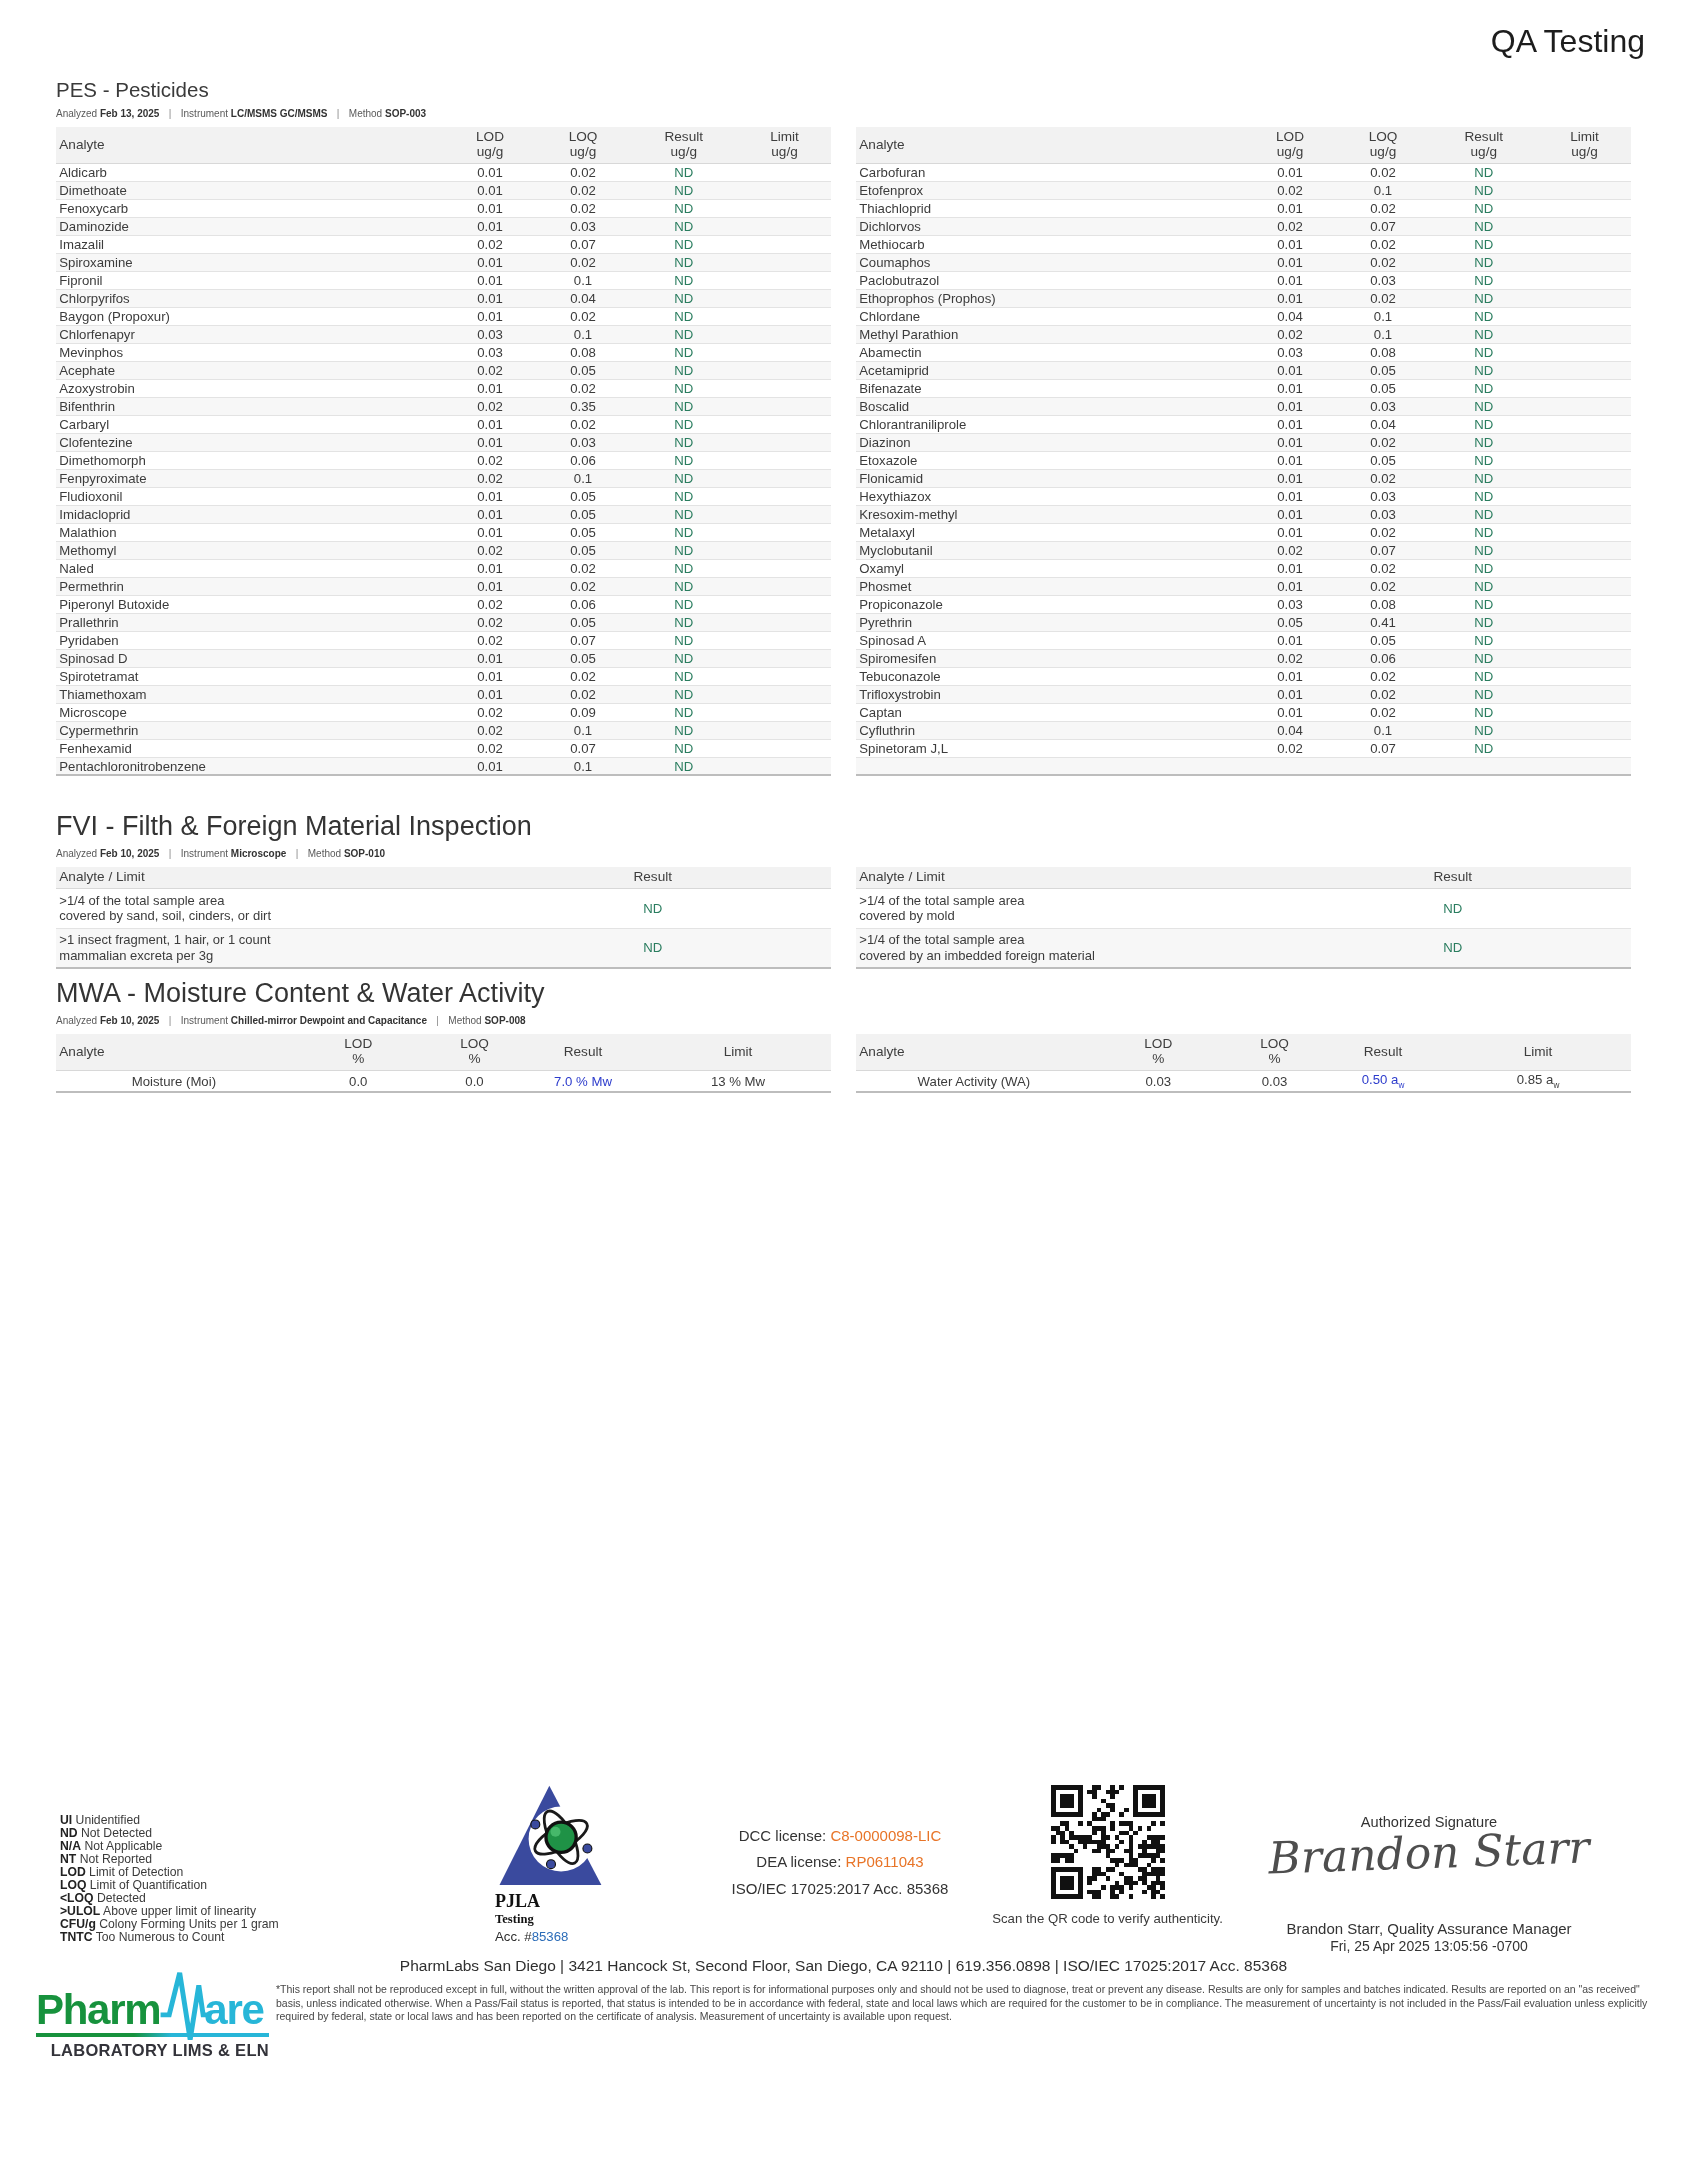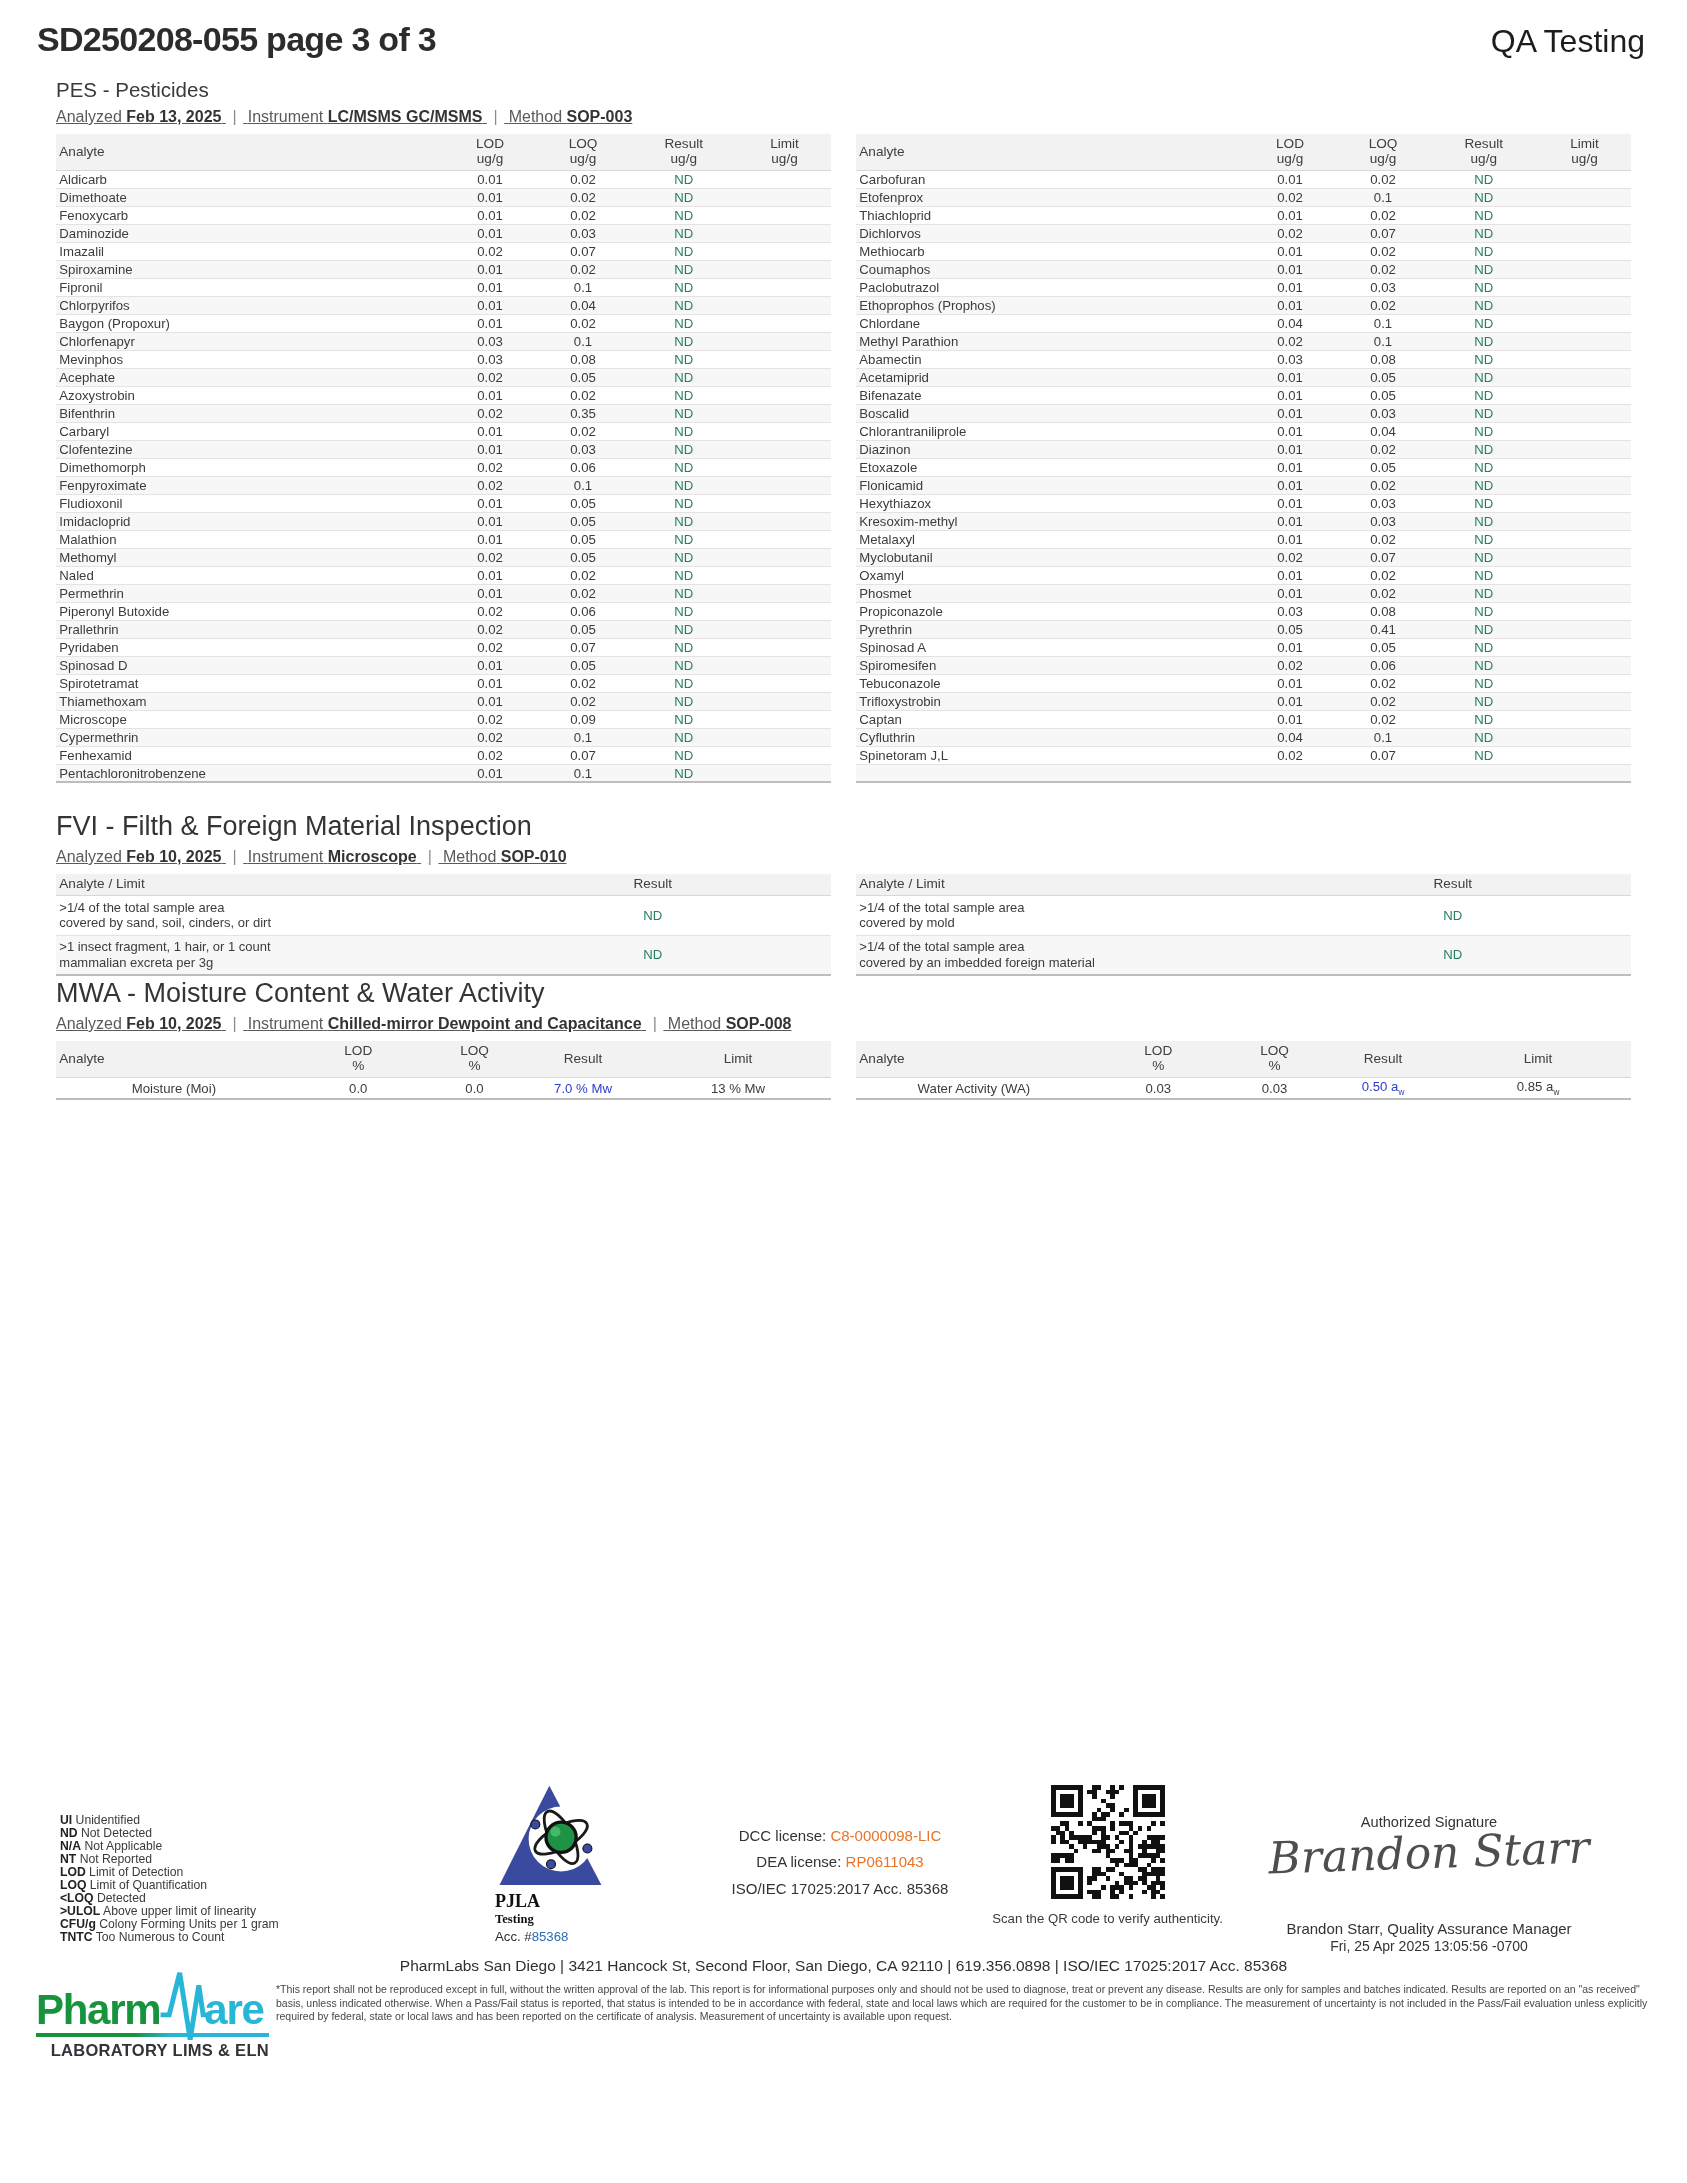--- a/index.html
+++ b/index.html
@@ -10,21 +10,21 @@
   }
   .page-title { position:absolute; left:37px; top:20px; font-size:34px; font-weight:600; color:#2c2c2c; letter-spacing:-0.7px; }
   .corner-label { position:absolute; right:42px; top:22.5px; font-size:32px; font-weight:400; color:#1d1d1d; }
 
   .section { position:absolute; left:56px; width:1575px; }
   #sec-pes { top:78px; }
   #sec-fvi { top:811px; }
   #sec-mwa { top:978px; }
   .sec-title-sm { font-size:20.5px; font-weight:500; color:#3a3a3a; }
   .sec-title-lg { font-size:27px; font-weight:500; color:#343434; }
-  .meta { margin-top:6px; font-size:16px; color:#5a5a5a;text-decoration:underline; }
+  .meta { margin-top:6px; font-size:10px; color:#5a5a5a; }
   .meta b { color:#333; font-weight:600; }
   .meta .sep { margin:0 6.6px; color:#8a8a8a; font-weight:300; }
 
   .twocol { display:flex; gap:25px; margin-top:8px; }
   .half { flex:1; min-width:0; }
   table { width:100%; border-collapse:collapse; table-layout:fixed; border-bottom:2px solid #bdbdbd; }
   thead th { background:#f2f2f2; font-weight:400; color:#3e3e3e; font-size:13.6px; line-height:1.08; padding:3.3px 0; border-bottom:0.7px solid #d8d8d8; vertical-align:middle; }
   thead th.h-left { text-align:left; padding-left:3.3px; }
   tbody td { height:18px; font-size:13.2px; color:#3c3c3c; border-bottom:0.7px solid #e3e3e3; padding:0; vertical-align:middle; }
   tbody tr:nth-child(even) td { background:#f7f7f7; }
@@ -69,21 +69,20 @@
   .brand-are { font-size:42px; font-weight:700; color:#27b6d8; letter-spacing:-1.3px; line-height:0.95; }
   .brand-w { width:52px; height:74px; margin:0 -5.3px -12px -2.6px; flex:none; }
   .brand-line { height:4px; margin-top:2.6px; background:linear-gradient(90deg,#17923d 0%,#17923d 42%,#27b6d8 58%,#27b6d8 100%); }
   .brand-tagline { text-align:right; font-size:16.5px; font-weight:700; color:#33333a; letter-spacing:0.3px; margin-top:4.6px; }
 </style>
 </head>
 <body>
 
 <div class="page">
 
-  <div class="page-title">SD250208-055 page 3 of 3</div>
   <div class="corner-label">QA Testing</div>
 
   <div class="section" id="sec-pes">
     <div class="sec-title-sm">PES - Pesticides</div>
     <div class="meta">
       <span>Analyzed</span>
       <b>Feb 13, 2025</b>
       <span class="sep">|</span>
       <span>Instrument</span>
       <b>LC/MSMS GC/MSMS</b>

